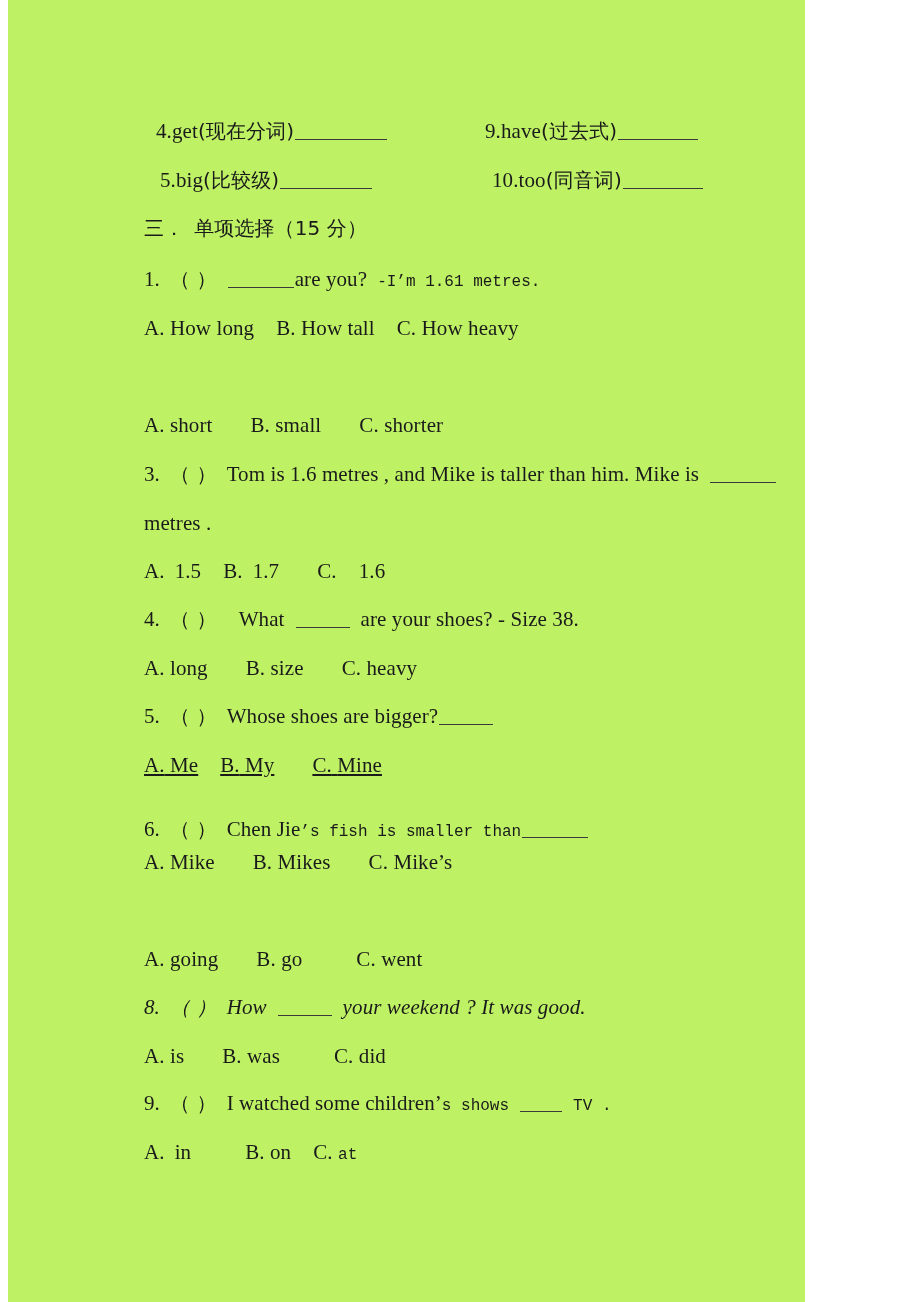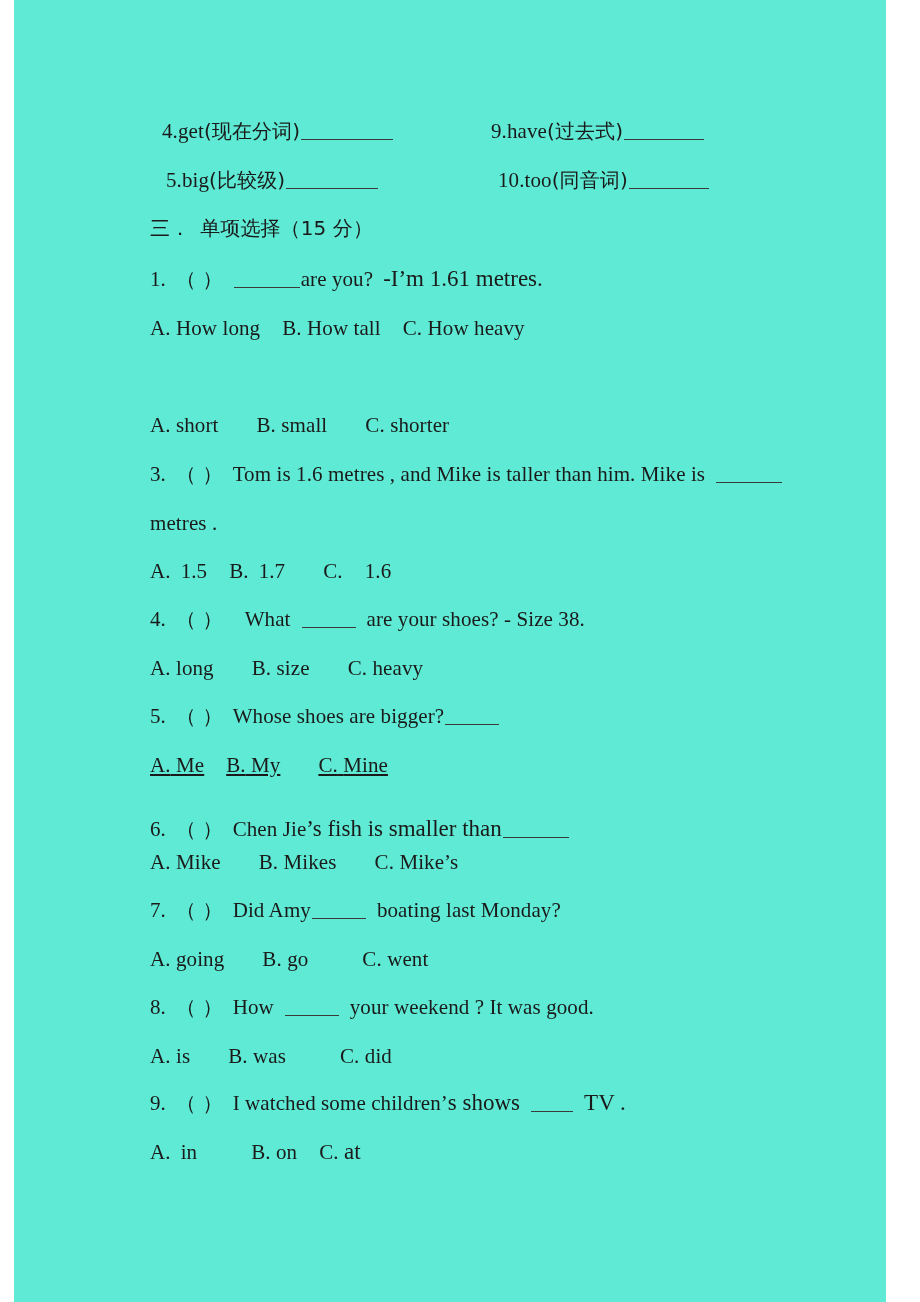--- a/index.html
+++ b/index.html
@@ -13,38 +13,38 @@
     height: 1302px;
     position: relative;
     overflow: hidden;
     font-family: "Liberation Serif", "DejaVu Serif", serif;
     color: #1a1a1a;
     -webkit-font-smoothing: antialiased;
   }
 
   .page {
     position: absolute;
-    top: 0; left: 14px;
-    width: 872px;
+    top: 0; left: 8px;
+    width: 797px;
     height: 1302px;
-    background: #5eead4;
+    background: #bef264;
   }
 
   
   .line {
     position: absolute;
     white-space: nowrap;
     font-size: 21px;
     line-height: 26px;
     letter-spacing: 0.1px;
   }
 
   .serif  { font-family: "Liberation Serif", "DejaVu Serif", serif; }
-  .mono   { font-family: Liberation Serif, serif;
-            font-size: 23px; letter-spacing: 0px; }
+  .mono   { font-family: Liberation Mono, monospace;
+            font-size: 16px; letter-spacing: 0px; }
   .cjk    { font-family: "DejaVu Sans", "Liberation Sans", sans-serif;
             font-size: 20px; }
 
   
   .blank {
     display: inline-block;
     border-bottom: 1.4px solid #3a3a3a;
     vertical-align: baseline;
     height: 0.92em;
     margin: 0 1px -2px 1px;
@@ -124,28 +124,25 @@
     <span class="serif">A.</span>&nbsp;<span class="serif">Me</span><span class="gap-m"></span><span class="serif">B.</span>&nbsp;<span class="serif">My</span><span class="gap-l"></span><span class="serif">C.</span>&nbsp;<span class="serif">Mine</span>
   </div>
 
   <div class="line" style="left:136px; top:800px;margin-top:16px;">
     <span class="serif">6.</span><span class="gap-s"></span><span class="cjk paren">（  ）</span><span class="gap-s"></span><span class="serif">Chen Jie</span><span class="mono">’s fish is smaller than</span><span class="blank b-md"></span>
   </div>
   <div class="line" style="left:136px; top:849px;">
     <span class="serif">A.</span>&nbsp;<span class="serif">Mike</span><span class="gap-l"></span><span class="serif">B.</span>&nbsp;<span class="serif">Mikes</span><span class="gap-l"></span><span class="serif">C.</span>&nbsp;<span class="serif">Mike’s</span>
   </div>
 
-  <div class="line" style="left:136px; top:897px;">
-    <span class="serif">7.</span><span class="gap-s"></span><span class="cjk paren">（  ）</span><span class="gap-s"></span><span class="serif">Did Amy</span><span class="blank b-sm"></span><span class="gap-s"></span><span class="serif">boating last Monday?</span>
-  </div>
   <div class="line" style="left:136px; top:946px;">
     <span class="serif">A.</span>&nbsp;<span class="serif">going</span><span class="gap-l"></span><span class="serif">B.</span>&nbsp;<span class="serif">go</span><span class="gap-xl"></span><span class="serif">C.</span>&nbsp;<span class="serif">went</span>
   </div>
 
-  <div class="line" style="left:136px; top:994px;">
+  <div class="line" style="left:136px; top:994px;font-style:italic;">
     <span class="serif">8.</span><span class="gap-s"></span><span class="cjk paren">（  ）</span><span class="gap-s"></span><span class="serif">How</span><span class="gap-s"></span><span class="blank b-sm"></span><span class="gap-s"></span><span class="serif">your weekend ? It was good.</span>
   </div>
   <div class="line" style="left:136px; top:1043px;">
     <span class="serif">A.</span>&nbsp;<span class="serif">is</span><span class="gap-l"></span><span class="serif">B.</span>&nbsp;<span class="serif">was</span><span class="gap-xl"></span><span class="serif">C.</span>&nbsp;<span class="serif">did</span>
   </div>
 
   <div class="line" style="left:136px; top:1090px;">
     <span class="serif">9.</span><span class="gap-s"></span><span class="cjk paren">（  ）</span><span class="gap-s"></span><span class="serif">I watched some children’</span><span class="mono">s  shows</span><span class="gap-s"></span><span class="blank b-xs"></span><span class="gap-s"></span><span class="mono">TV .</span>
   </div>
   <div class="line" style="left:136px; top:1139px;">

